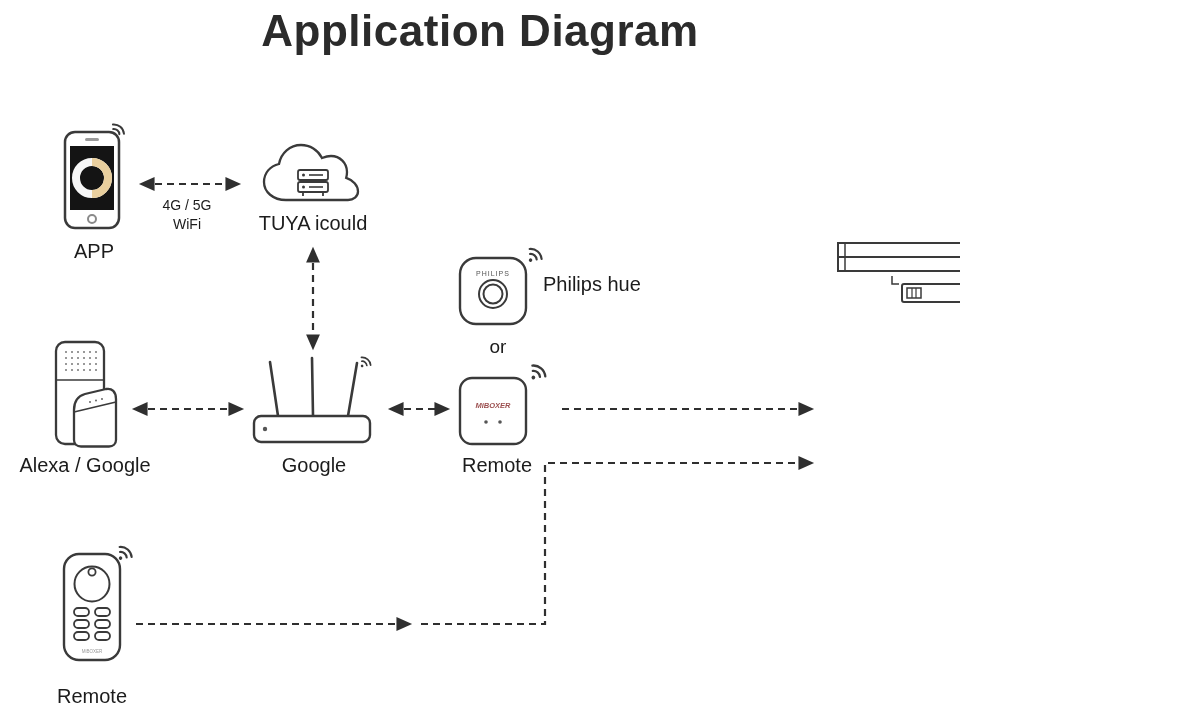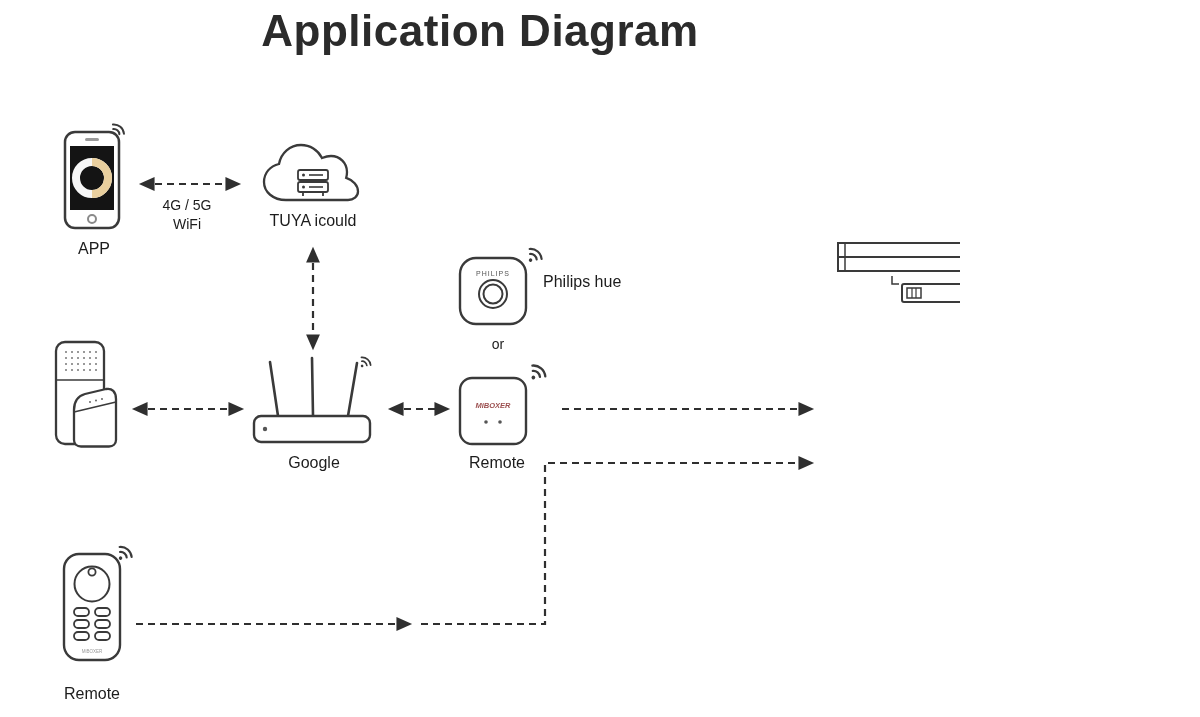--- a/index.html
+++ b/index.html
@@ -6,21 +6,21 @@
   .canvas{
     position:relative;width:960px;height:717px;background:#ffffff;overflow:hidden;
     font-family:"Liberation Sans",sans-serif;color:#1c1c1c;
   }
   .title{
     position:absolute;top:6px;left:0;width:100%;text-align:center;margin:0;
     font-size:44px;font-weight:800;letter-spacing:.5px;color:#2b2b2b;
   }
   .connectors{position:absolute;left:0;top:0;pointer-events:none;}
   svg.node{position:absolute;overflow:visible;}
-  .lbl{position:absolute;font-size:16px;color:#1c1c1c;text-align:center;white-space:nowrap;}
+  .lbl{position:absolute;font-size:20px;color:#1c1c1c;text-align:center;white-space:nowrap;}
   .lbl.left{text-align:center;}
   .linklbl{position:absolute;font-size:14px;line-height:1.35;color:#1c1c1c;text-align:center;}
 </style>
 </head>
 <body>
 
 <div class="canvas">
 
   <svg width="0" height="0" style="position:absolute" aria-hidden="true">
     <defs>
@@ -88,32 +88,33 @@
   <div class="lbl" style="left:248px;top:212px;width:130px">TUYA icould</div>
 
   <svg class="node" style="left:456px;top:242px" width="100" height="86">
     <use href="#wifi" x="64" y="0" width="26" height="26"></use>
     <rect x="4" y="16" width="66" height="66" rx="16" fill="#fff" stroke="#3a3a3a" stroke-width="2.4"></rect>
     <text x="37" y="34" text-anchor="middle" font-size="7" letter-spacing="1" fill="#555">PHILIPS</text>
     <circle cx="37" cy="52" r="14" fill="none" stroke="#3a3a3a" stroke-width="2"></circle>
     <circle cx="37" cy="52" r="9.5" fill="none" stroke="#3a3a3a" stroke-width="2"></circle>
   </svg>
   <div class="lbl left" style="left:543px;top:273px">Philips hue</div>
-  <div class="lbl" style="left:478px;top:336px;width:40px;font-size:14px">or</div>
+  <div class="lbl" style="left:478px;top:336px;width:40px;font-size:19px">or</div>
 
   <svg class="node" style="left:40px;top:338px" width="88" height="114">
     <rect x="16" y="4" width="48" height="102" rx="9" fill="#fff" stroke="#3a3a3a" stroke-width="2.3"></rect>
     <rect x="21" y="9" width="38" height="28" rx="5" fill="url(#dotgrid)"></rect>
     <line x1="16" y1="42" x2="64" y2="42" stroke="#3a3a3a" stroke-width="1.6"></line>
     <path d="M34,102 L34,72 C34,63 38,58 45,56 L66,51 C72,49.8 76,54 76,61 L76,102 C76,106 73,108.5 69,108.5 L41,108.5 C37,108.5 34,106 34,102 Z" fill="#fff" stroke="#3a3a3a" stroke-width="2.3"></path>
     <line x1="34" y1="74" x2="76" y2="64" stroke="#3a3a3a" stroke-width="1.6"></line>
     <circle cx="50" cy="64" r="0.9" fill="#555"></circle>
     <circle cx="56" cy="62.5" r="0.9" fill="#555"></circle>
     <circle cx="62" cy="61" r="0.9" fill="#555"></circle>
   </svg>
+  <div class="lbl" style="left:5px;top:454px;width:160px">Alexa / Google</div>
 
   <svg class="node" style="left:248px;top:350px" width="128" height="98">
     <use href="#wifi" x="106" y="2" width="20" height="20"></use>
     <g stroke="#3a3a3a" stroke-width="2.6" stroke-linecap="round">
       <line x1="30" y1="66" x2="22" y2="12"></line>
       <line x1="65" y1="66" x2="64" y2="8"></line>
       <line x1="100" y1="66" x2="109" y2="13"></line>
     </g>
     <rect x="6" y="66" width="116" height="26" rx="7" fill="#fff" stroke="#3a3a3a" stroke-width="2.4"></rect>
     <circle cx="17" cy="79" r="2.2" fill="#555"></circle>

